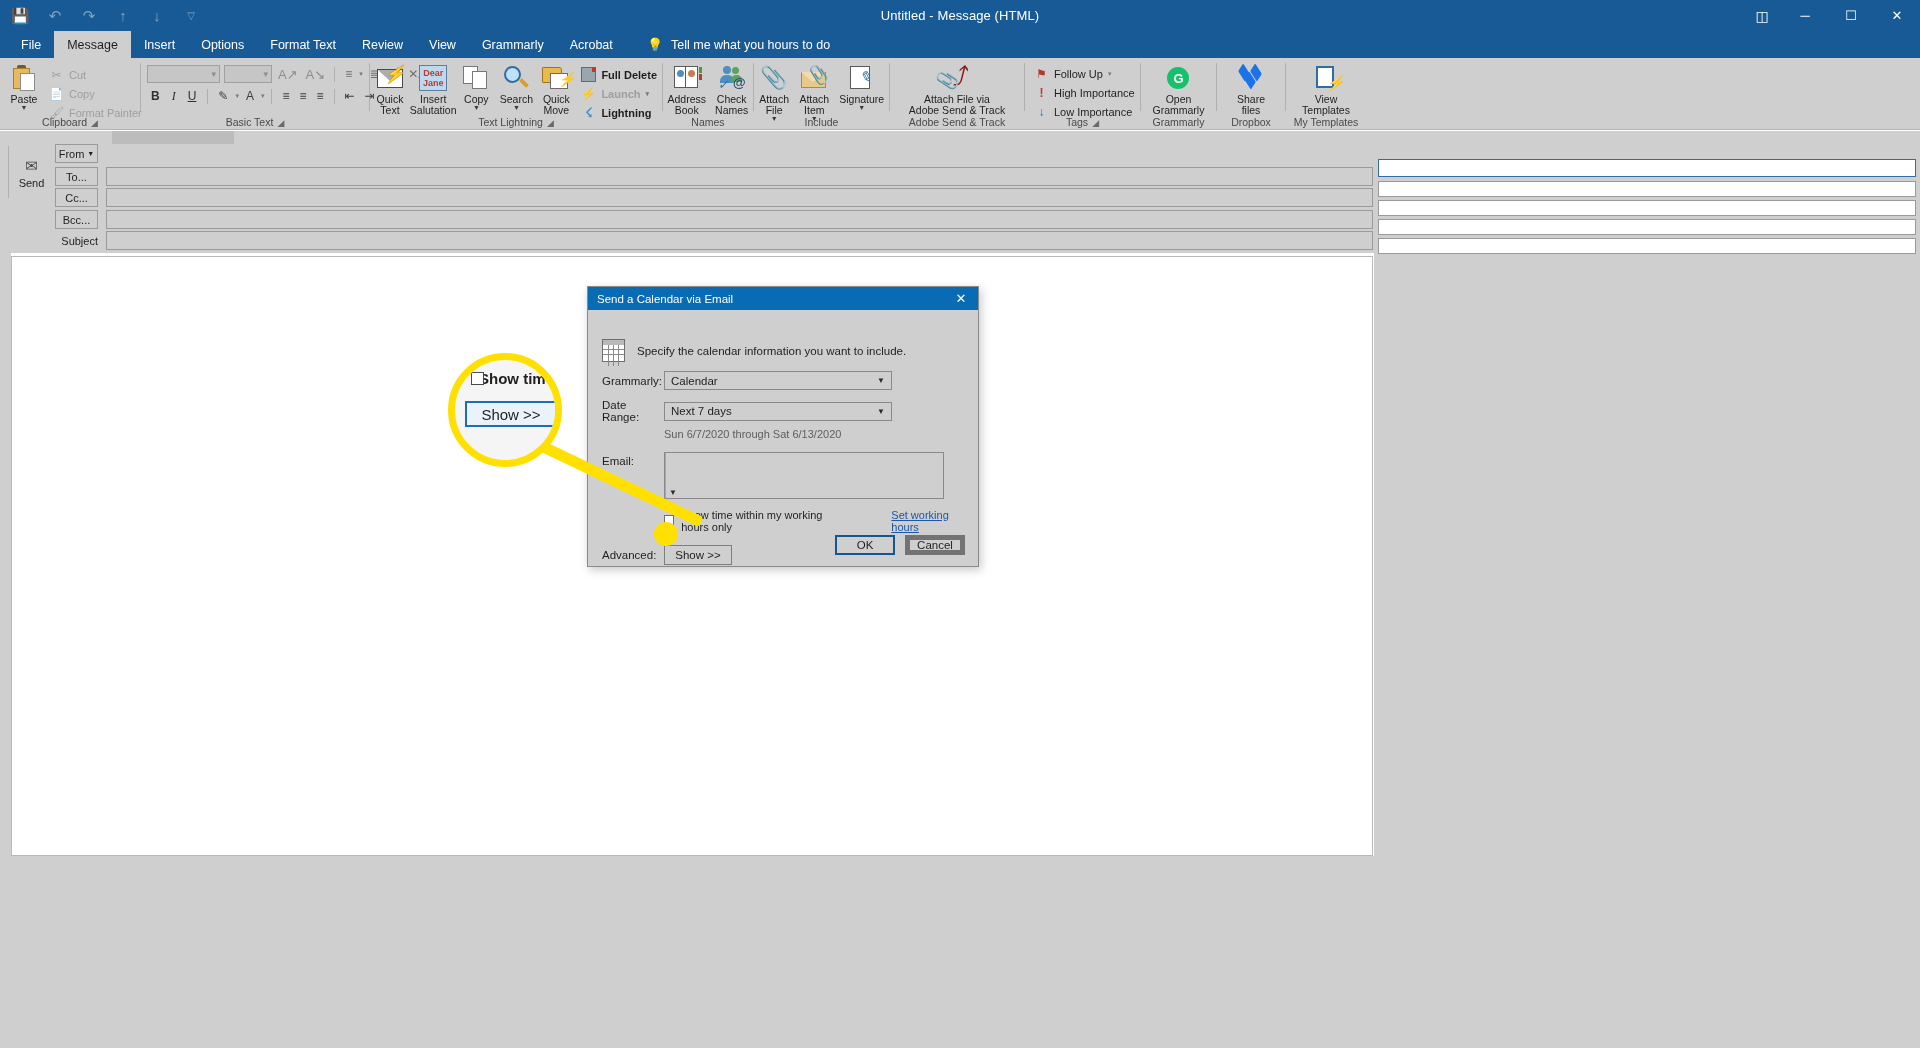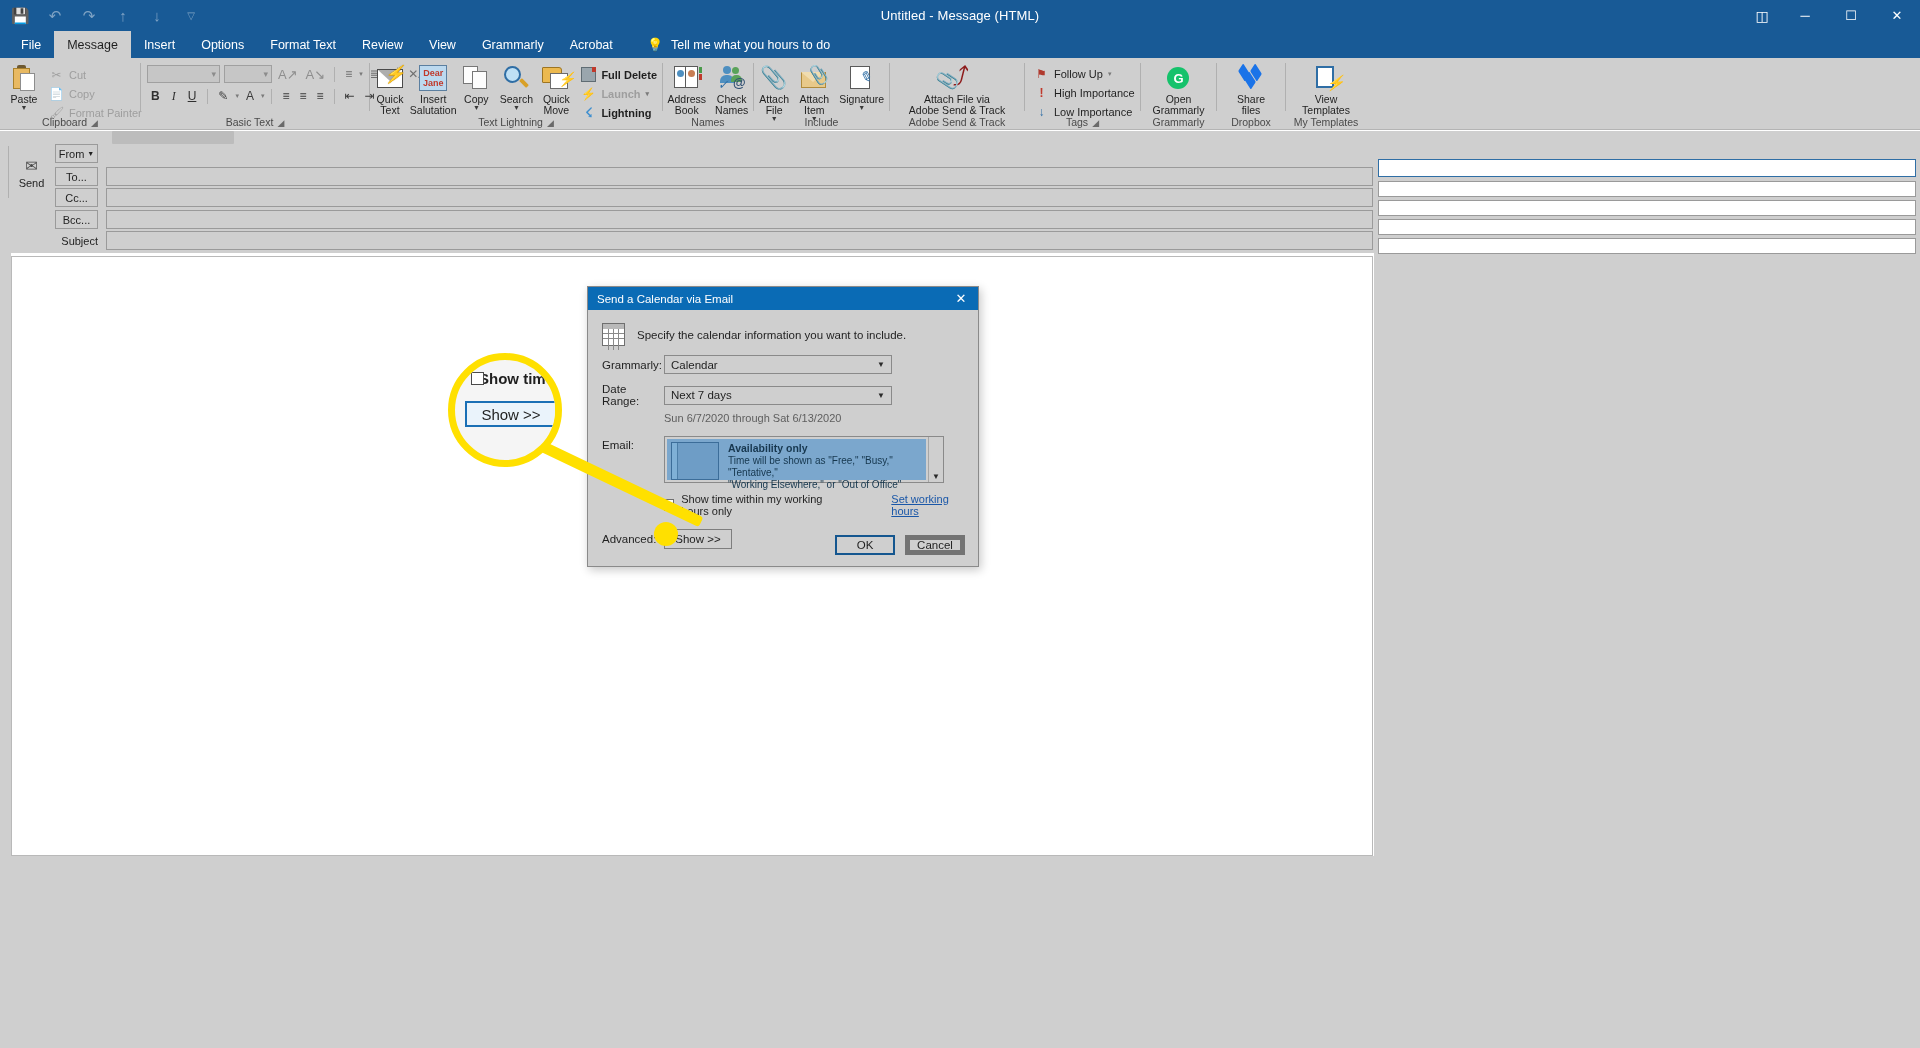--- a/index.html
+++ b/index.html
@@ -331,21 +331,21 @@
     height: 23px; background: #0a6bb5; color: #ffffff;
     display: flex; align-items: center; padding-left: 9px;
     font-size: 11.5px;
   }
   .dlg-close {
     position: absolute; right: 0; top: 0; width: 34px; height: 23px;
     display: flex; align-items: center; justify-content: center;
     color: #ffffff; font-size: 13px;
   }
   .dlg-body { position: relative; padding: 13px 14px 0 14px; }
-  .dlg-intro { display: flex; align-items: center; gap: 12px; }
+  .dlg-intro { display: flex; align-items: center; gap: 12px; margin-top: 16px; }
   .ic-cal { width: 23px; height: 23px; position: relative; background: #ffffff; border: 1.5px solid #6f6f6f; }
   .ic-cal .hdr { position: absolute; left: 0; top: 0; width: 100%; height: 5px; background: #b9b9b9; }
   .ic-cal .g { position: absolute; background: #8a8a8a; }
   .dlg-intro .txt { font-size: 11.5px; color: #1f1f1f; }
 
   .frow { display: flex; align-items: center; margin-top: 9px; }
   .frow .flabel { width: 62px; font-size: 11.5px; color: #1f1f1f; }
   .combo {
     width: 228px; height: 19px; background: #cfcfcf;
     border: 1px solid #8a8a8a;
@@ -883,30 +883,20 @@
           <span>Next 7 days</span>
           <span class="arrow">▼</span>
         </div>
       </div>
 
       <div class="hint">Sun 6/7/2020 through Sat 6/13/2020</div>
 
       <div class="detailrow">
         <span class="flabel">Email:</span>
         <div class="detailbox">
-          <div class="detail-inner">
-            <div class="detail-thumb">
-                <i class="spine"></i>
-              </div>
-            <div class="detail-text">
-              <div class="t1">Availability only</div>
-              <div class="t2">Time will be shown as "Free," "Busy," "Tentative,"</div>
-              <div class="t2">"Working Elsewhere," or "Out of Office"</div>
-            </div>
-          </div>
           <div class="detail-scroll">
             <span class="dn">▼</span>
           </div>
         </div>
       </div>
 
       <div class="checkrow">
         <span class="cbx"></span>
         <span class="ctxt">Show time within my working hours only</span>
         <span class="worklink">Set working hours</span>

